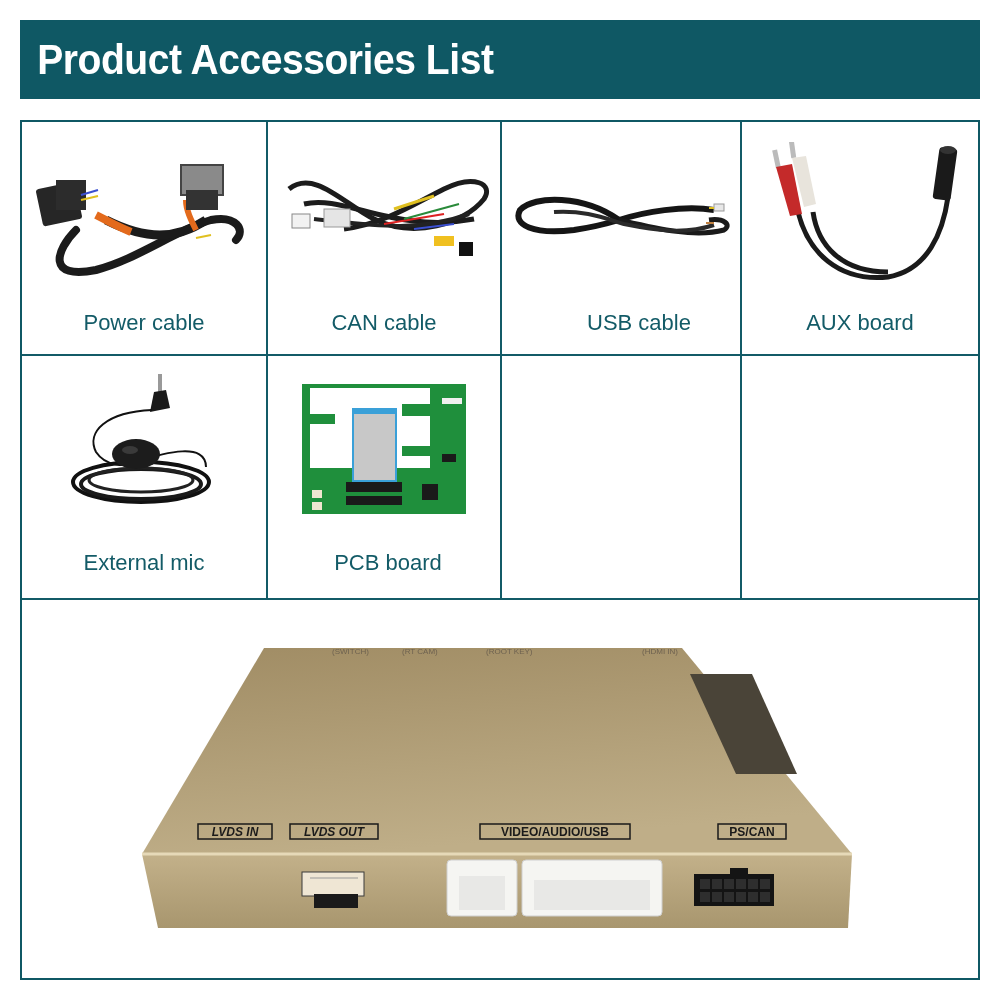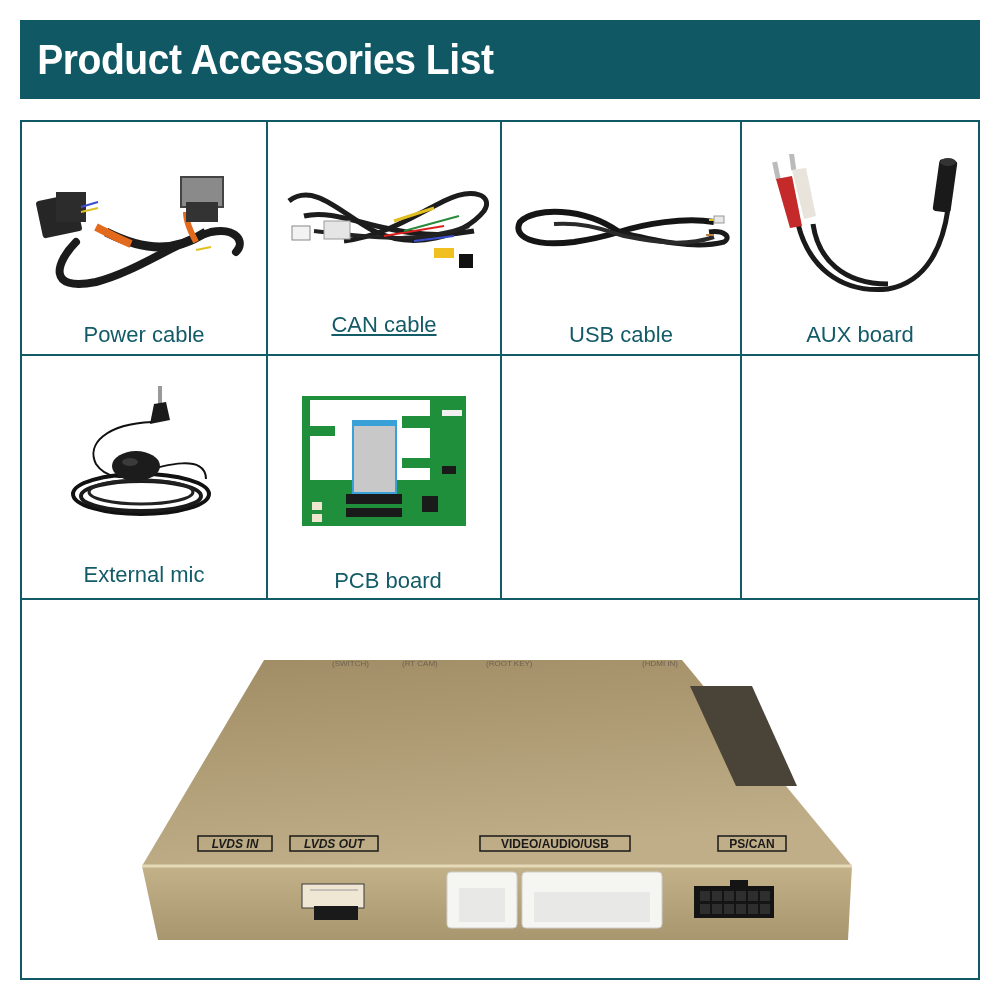--- a/index.html
+++ b/index.html
@@ -8,21 +8,21 @@
     .title-bar { position: absolute; left: 20px; top: 20px; width: 960px; height: 79px;
                  background: #0f5864; display: flex; align-items: center; justify-content: flex-start; }
     .title-bar h1 { margin: 0; color: #ffffff; font-family: "Liberation Sans", sans-serif;
                     font-weight: bold; font-size: 42px; letter-spacing: -0.5px;
                     transform: scaleX(0.93); }
     .grid { position: absolute; left: 20px; top: 120px; width: 956px; height: 856px;
             border: 2px solid #0f5864; }
     .vline, .hline { position: absolute; background: #135b67; }
     .hline { height: 2px; }
     .vline { width: 2px; }
-    .cell { position: absolute; margin-top: 12px; }
+    .cell { position: absolute; }
     .cell .label { position: absolute; left: 0; right: 0; text-align: center;
                    color: #135b67; font-size: 22px; font-family: "Liberation Sans", sans-serif; }
     .cell svg { position: absolute; }
     .module { position: absolute; left: 0; top: 0; }
   </style>
 </head>
 <body>
 
 <div class="title-bar">
   <h1>Product Accessories List</h1>
@@ -60,24 +60,24 @@
       <path d="M30 45 C 80 50, 130 60, 185 40" fill="none" stroke="#222" stroke-width="4"></path>
       <path d="M110 35 L150 22" stroke="#e0c020" stroke-width="3"></path>
       <path d="M100 50 L160 40" stroke="#d22" stroke-width="2"></path>
       <path d="M120 45 L175 30" stroke="#2a8a3a" stroke-width="2"></path>
       <path d="M130 55 L170 50" stroke="#3a4fd0" stroke-width="2"></path>
       <rect x="8" y="40" width="18" height="14" fill="#f2f2f2" stroke="#888"></rect>
       <rect x="40" y="35" width="26" height="18" fill="#e5e5e5" stroke="#999"></rect>
       <rect x="150" y="62" width="20" height="10" fill="#f0c020"></rect>
       <rect x="175" y="68" width="14" height="14" fill="#111"></rect>
     </svg>
-    <div class="label" style="top:178px;text-decoration:underline;">CAN cable</div>
-  </div>
-
-  <div class="cell" style="left:480px; top:0; width:238px; height:232px;">
+    <div class="label" style="top:188px;">CAN cable</div>
+  </div>
+
+  <div class="cell" style="left:480px; top:0; width:238px; height:232px;padding-left:36px;">
     <svg style="left:12px; top:68px;" width="218" height="60" viewBox="0 0 218 60">
       <path d="M105 30 C 70 5, 20 5, 6 20 C -2 35, 20 45, 60 40 C 80 37, 95 33, 105 30 C 130 22, 170 15, 200 20" fill="none" stroke="#151515" stroke-width="6"></path>
       <path d="M105 30 C 140 38, 180 48, 210 40 C 218 35, 210 28, 195 30" fill="none" stroke="#1a1a1a" stroke-width="5"></path>
       <path d="M40 22 C 70 20, 90 28, 110 34 C 140 40, 170 45, 200 35" fill="none" stroke="#2a2a2a" stroke-width="4"></path>
       <rect x="200" y="14" width="10" height="7" fill="#e8e8e8" stroke="#999"></rect>
       <path d="M195 18 L200 18" stroke="#e0c020" stroke-width="2"></path>
       <path d="M192 33 L200 33" stroke="#c08040" stroke-width="2"></path>
     </svg>
     <div class="label" style="top:188px;">USB cable</div>
   </div>
@@ -121,21 +121,21 @@
       <rect x="50" y="24" width="45" height="76" fill="#3aa0d8"></rect>
       <rect x="52" y="30" width="41" height="66" fill="#c8c8c8"></rect>
       <rect x="44" y="98" width="56" height="10" fill="#1a1a1a"></rect>
       <rect x="44" y="112" width="56" height="9" fill="#1a1a1a"></rect>
       <rect x="120" y="100" width="16" height="16" fill="#1a1a1a"></rect>
       <rect x="140" y="70" width="14" height="8" fill="#1a1a1a"></rect>
       <rect x="10" y="106" width="10" height="8" fill="#f0e6d0"></rect>
       <rect x="10" y="118" width="10" height="8" fill="#f0e6d0"></rect>
       <rect x="140" y="14" width="20" height="6" fill="#f0f0f0"></rect>
     </svg>
-    <div class="label" style="top:200px;padding-left:8px;">PCB board</div>
+    <div class="label" style="top:194px;padding-left:8px;">PCB board</div>
   </div>
 
   <div class="cell" style="left:480px; top:234px; width:238px; height:242px;"></div>
   <div class="cell" style="left:720px; top:234px; width:236px; height:242px;"></div>
 
   <div class="cell" style="left:0; top:478px; width:956px; height:414px;">
     <svg class="module" width="956" height="378" viewBox="0 0 956 378">
       <defs>
         <linearGradient id="topg" x1="0" y1="0" x2="0.3" y2="1">
           <stop offset="0" stop-color="#a08c64"></stop>

